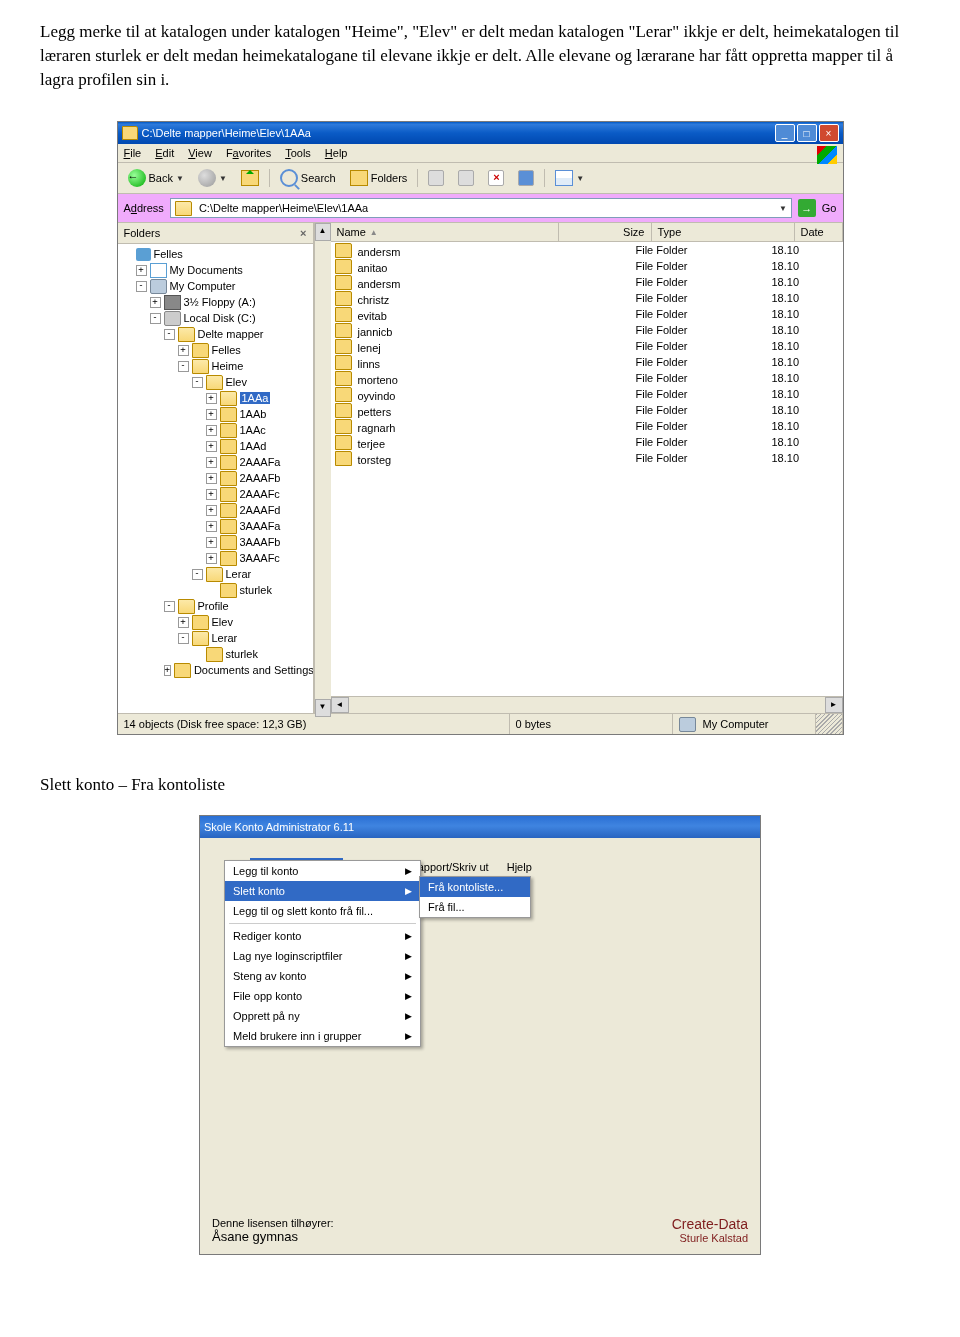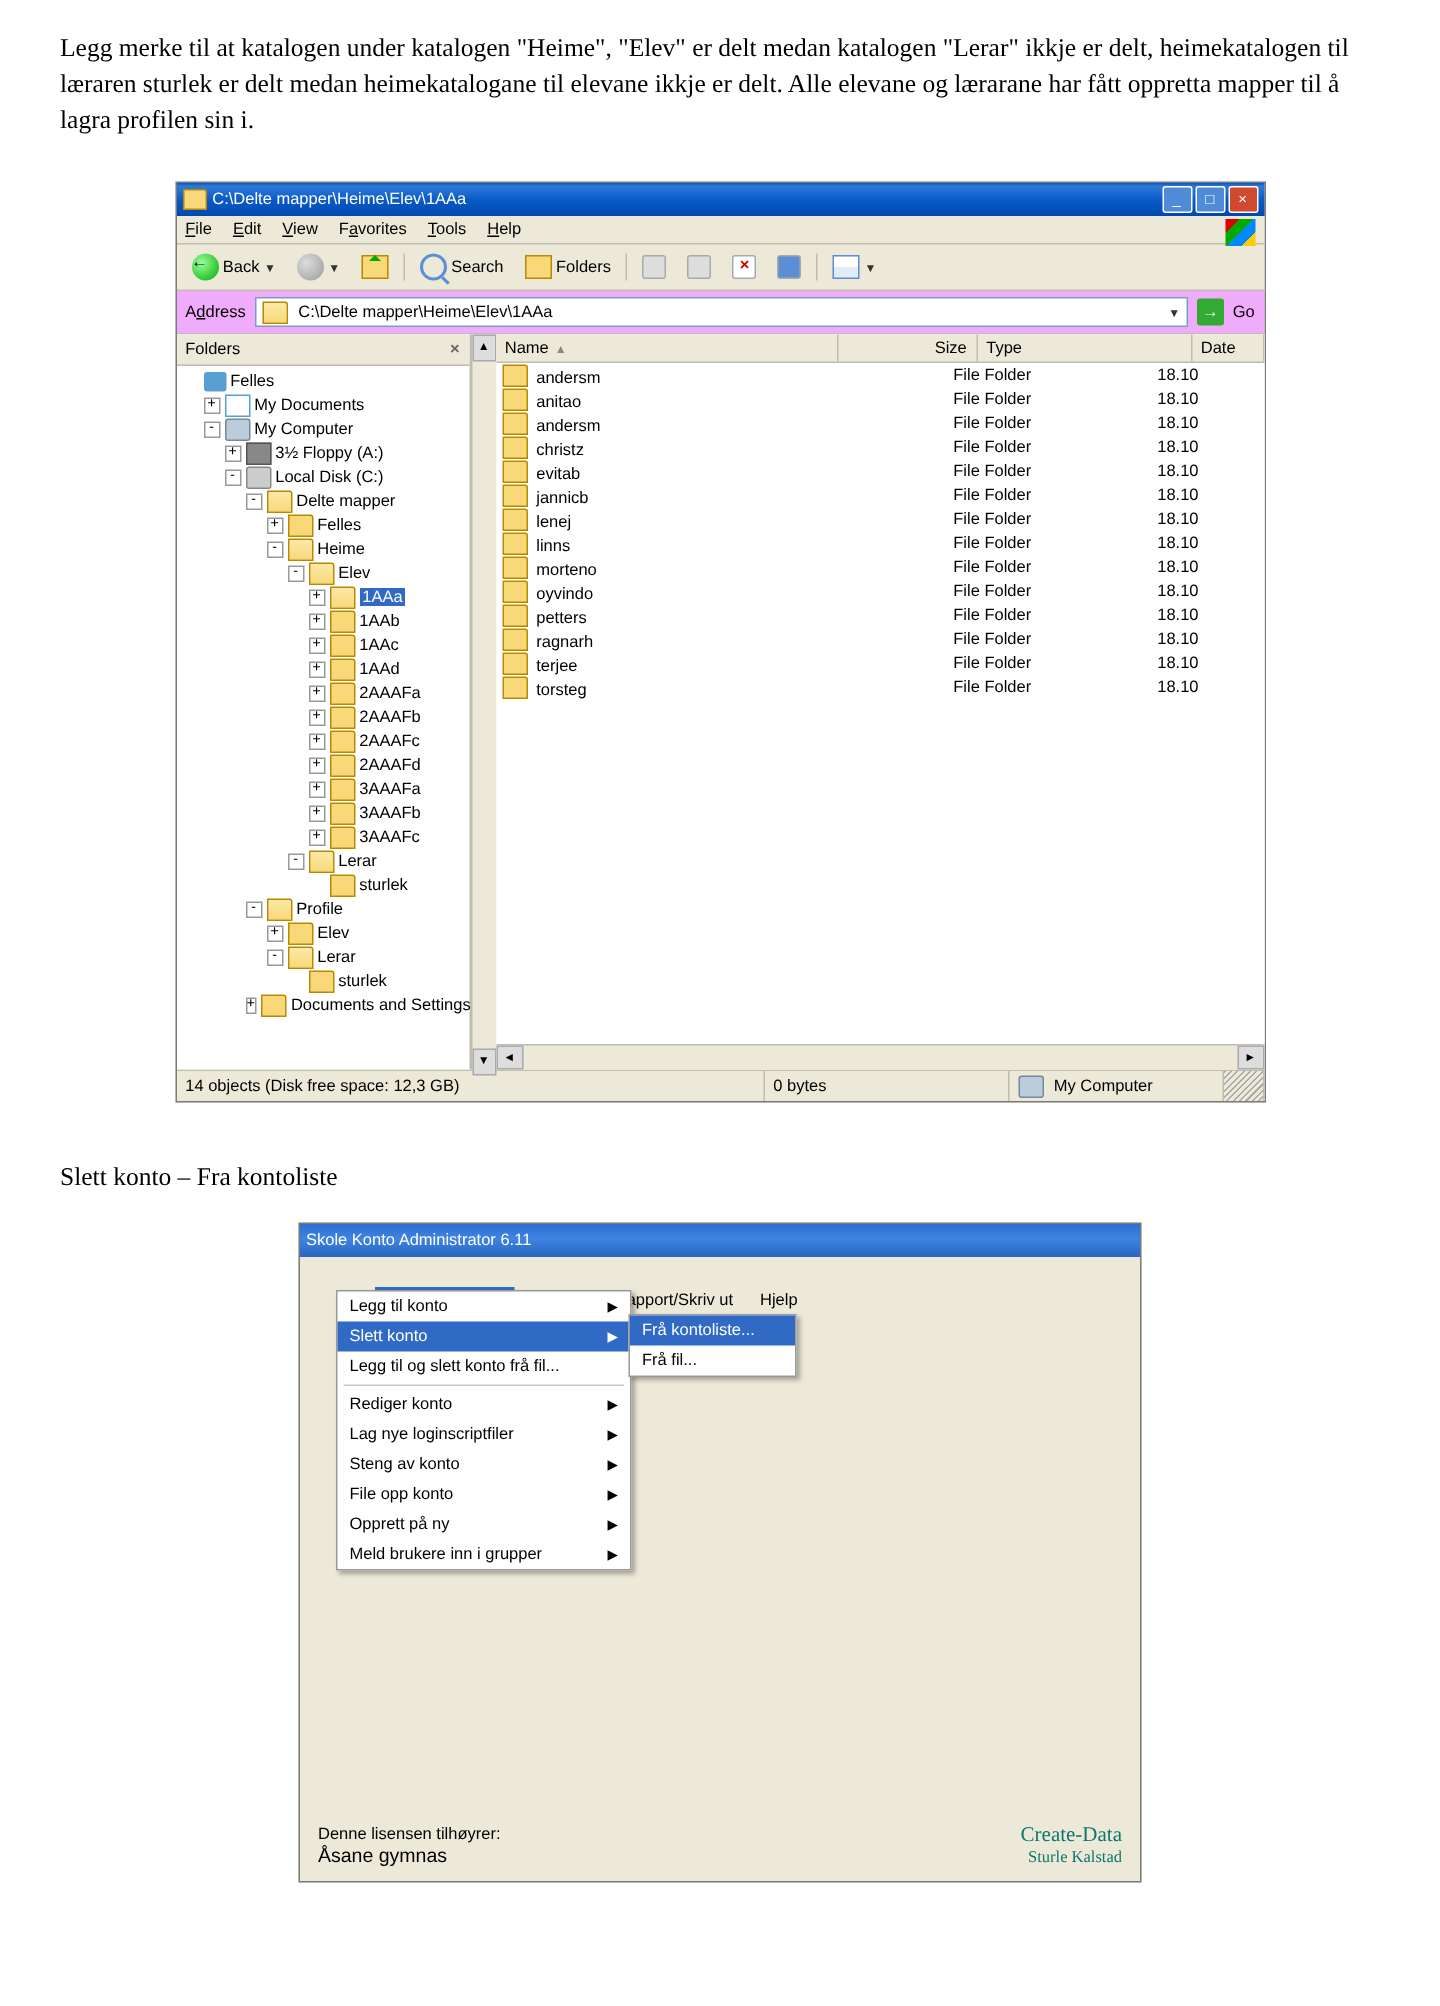--- a/index.html
+++ b/index.html
@@ -86,21 +86,21 @@
 .ska-dd .dditem{padding:4px 8px;display:flex;justify-content:space-between;align-items:center}
 .ska-dd .dditem.sel{background:#316ac5;color:#fff}
 .ska-dd .sep{height:1px;background:#ccc;margin:2px 4px;width:auto}
 .ska-sub{position:absolute;top:38px;left:219px;background:#fff;border:1px solid #999;box-shadow:2px 2px 3px rgba(0,0,0,.3);width:110px}
 .ska-sub .dditem{padding:4px 8px}
 .ska-sub .dditem.sel{background:#316ac5;color:#fff}
 .arrow{font-size:9px}
 .ska-content{position:absolute;top:22px;left:3px;right:3px;bottom:3px;background:#fff;border:1px solid #bbb;z-index:-1}
 .ska-footer{position:absolute;bottom:10px;left:12px;right:12px;display:flex;justify-content:space-between;align-items:flex-end;font-size:11px}
 .ska-footer .owner{font-weight:normal;font-size:13px}
-.ska-footer .brand{text-align:right;font-family:Liberation Serif, serif;font-size:14px;color:#0f766e}
+.ska-footer .brand{text-align:right;font-family:Liberation Sans, sans-serif;font-size:14px;color:#7f1d1d}
 .ska-footer .brand .sub{font-size:11px}
 </style>
 </head>
 <body>
 
 <div class="doc-text">Legg merke til at katalogen under katalogen "Heime", "Elev" er delt medan katalogen "Lerar" ikkje er delt, heimekatalogen til læraren sturlek er delt medan heimekatalogane til elevane ikkje er delt. Alle elevane og lærarane har fått oppretta mapper til å lagra profilen sin i.</div>
 
 <div class="explorer">
   <div class="titlebar">
     <span class="foldericon"></span>

